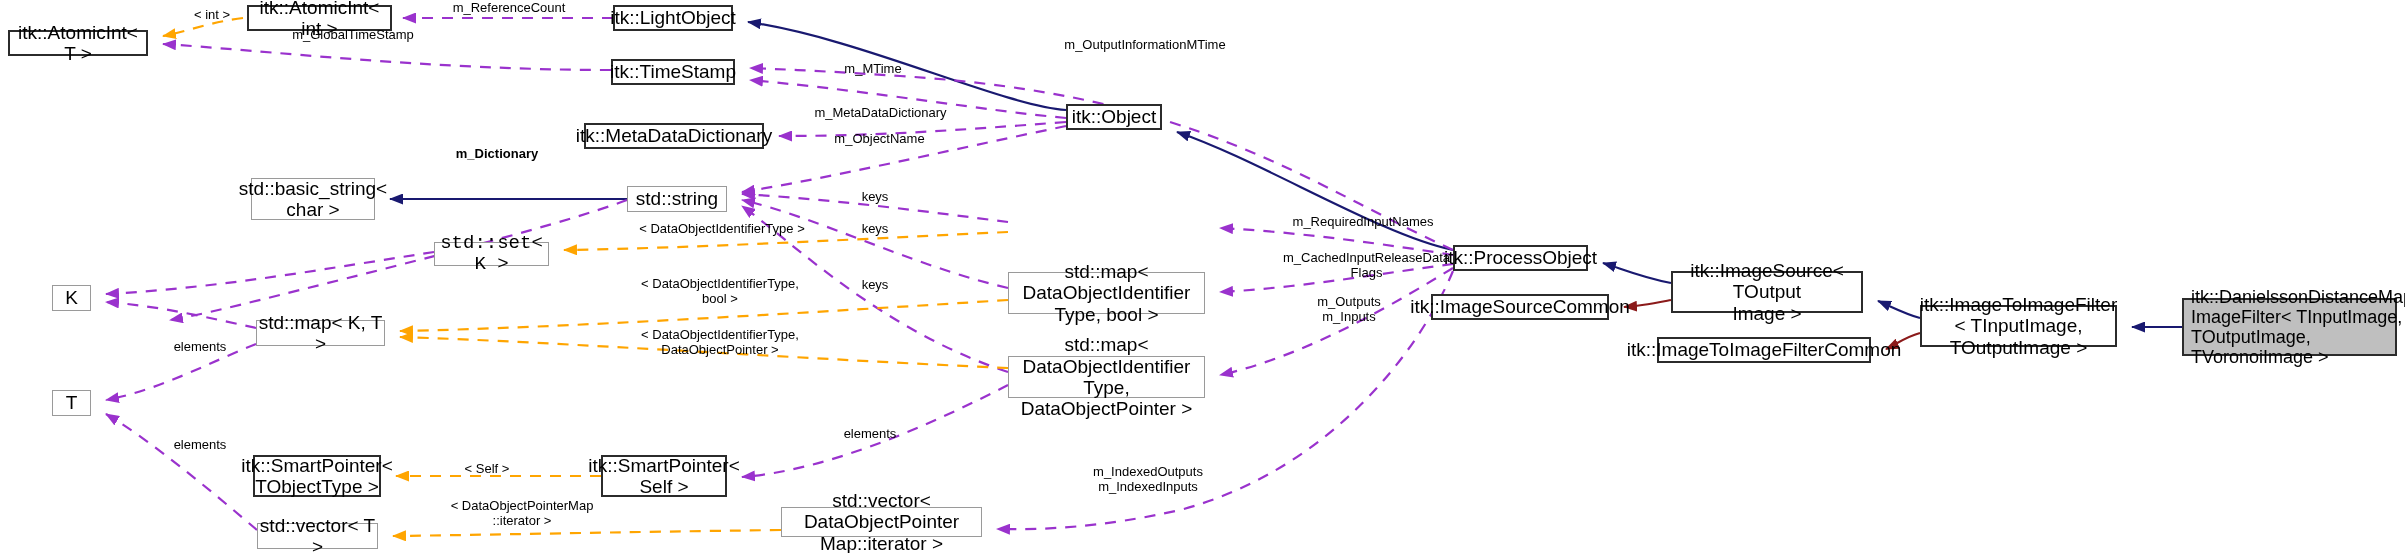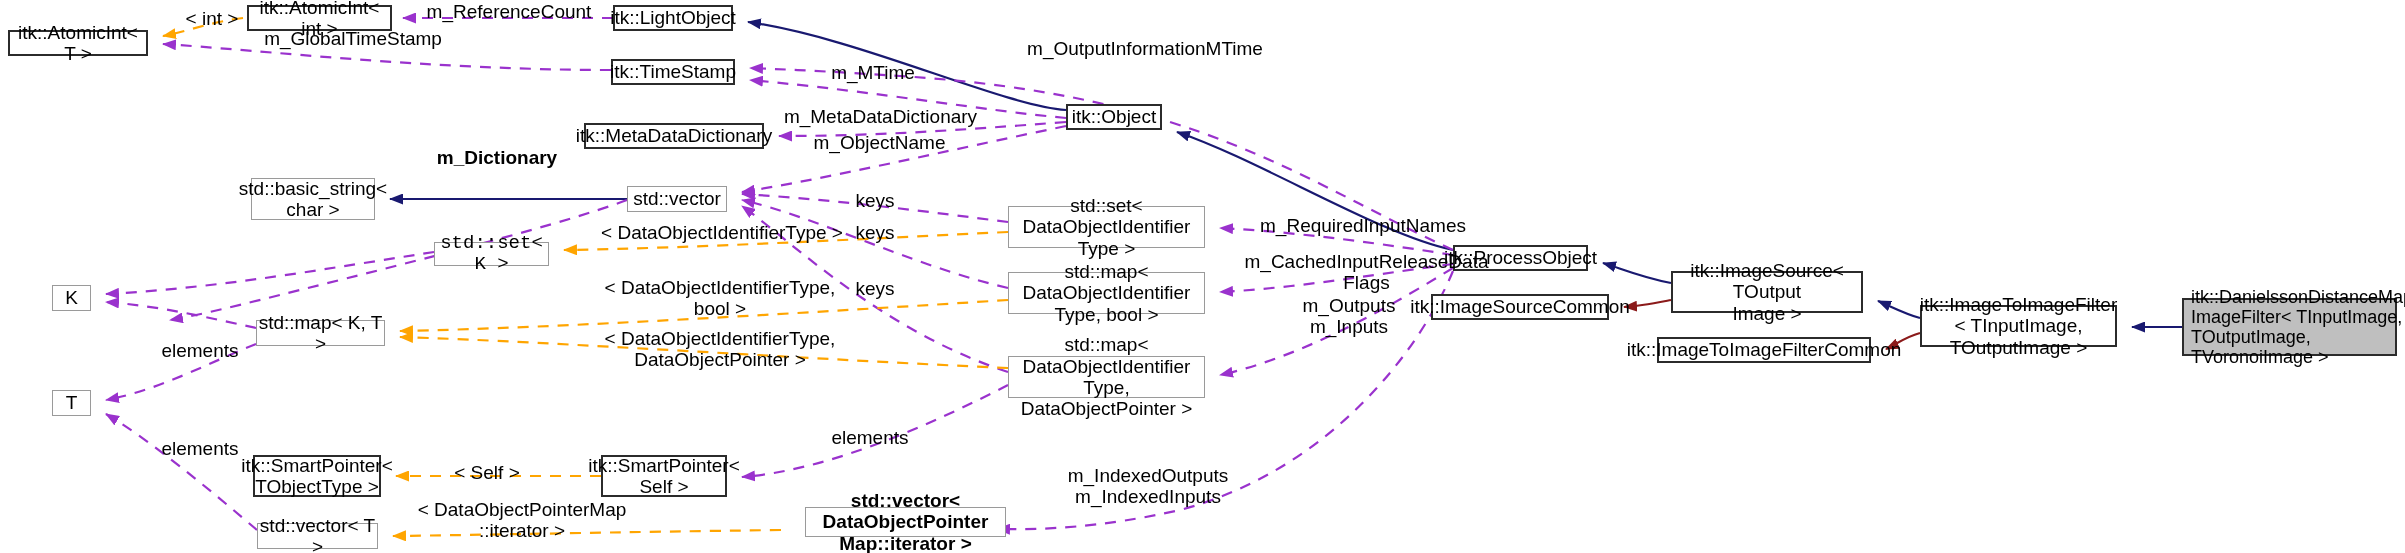--- a/index.html
+++ b/index.html
@@ -23,21 +23,21 @@
   }
   
   .node.thin{border:1.5px solid #9a9a9a;}
   
   .node.thick{border:2.5px solid #2b2b2b;}
   
   .node.focus{border:2.5px solid #2b2b2b;background:#bfbfbf;}
 
   .edge-label{
     position:absolute;
-    font-size:19px;
+    font-size:13px;
     line-height:1.12;
     color:#000000;
     white-space:pre-line;
     text-align:center;
     z-index:4;
     background:transparent;
   }
 </style>
 </head>
 <body>
@@ -140,37 +140,35 @@
   </svg>
 
   <div class="node thick" style="left:8px;top:30px;width:140px;height:26px;">itk::AtomicInt&lt; T &gt;</div>
   <div class="node thick" style="left:247px;top:5px;width:145px;height:26px;">itk::AtomicInt&lt; int &gt;</div>
   <div class="node thick" style="left:613px;top:5px;width:120px;height:26px;">itk::LightObject</div>
   <div class="node thick" style="left:611px;top:59px;width:124px;height:26px;">itk::TimeStamp</div>
   <div class="node thick" style="left:584px;top:123px;width:180px;height:26px;">itk::MetaDataDictionary</div>
   <div class="node thick" style="left:1066px;top:104px;width:96px;height:26px;">itk::Object</div>
   <div class="node thin" style="left:251px;top:178px;width:124px;height:42px;">std::basic_string&lt;
 char &gt;</div>
-  <div class="node thin" style="left:627px;top:186px;width:100px;height:26px;">std::vector</div>
+  <div class="node thin" style="left:627px;top:186px;width:100px;height:26px;">std::string</div>
   <div class="node thin" style="left:434px;top:242px;width:115px;height:24px;font-family:Liberation Mono, monospace;">std::set&lt; K &gt;</div>
-  <div class="node thin" style="left:1008px;top:206px;width:197px;height:42px;">std::set&lt; DataObjectIdentifier
-Type &gt;</div>
   <div class="node thin" style="left:1008px;top:272px;width:197px;height:42px;">std::map&lt; DataObjectIdentifier
 Type, bool &gt;</div>
   <div class="node thin" style="left:1008px;top:356px;width:197px;height:42px;">std::map&lt; DataObjectIdentifier
 Type, DataObjectPointer &gt;</div>
   <div class="node thin" style="left:52px;top:285px;width:39px;height:26px;">K</div>
   <div class="node thin" style="left:52px;top:390px;width:39px;height:26px;">T</div>
   <div class="node thin" style="left:256px;top:320px;width:129px;height:26px;">std::map&lt; K, T &gt;</div>
   <div class="node thick" style="left:253px;top:455px;width:128px;height:42px;">itk::SmartPointer&lt;
 TObjectType &gt;</div>
   <div class="node thick" style="left:601px;top:455px;width:126px;height:42px;">itk::SmartPointer&lt;
 Self &gt;</div>
   <div class="node thin" style="left:257px;top:523px;width:121px;height:26px;">std::vector&lt; T &gt;</div>
-  <div class="node thin" style="left:805px;top:507px;width:201px;height:30px;font-weight:bold;">std::vector&lt; DataObjectPointer
+  <div class="node thin" style="left:781px;top:507px;width:201px;height:30px;">std::vector&lt; DataObjectPointer
 Map::iterator &gt;</div>
   <div class="node thick" style="left:1453px;top:245px;width:135px;height:26px;">itk::ProcessObject</div>
   <div class="node thick" style="left:1431px;top:294px;width:178px;height:26px;">itk::ImageSourceCommon</div>
   <div class="node thick" style="left:1671px;top:271px;width:192px;height:42px;">itk::ImageSource&lt; TOutput
 Image &gt;</div>
   <div class="node thick" style="left:1657px;top:337px;width:214px;height:26px;">itk::ImageToImageFilterCommon</div>
   <div class="node thick" style="left:1920px;top:305px;width:197px;height:42px;">itk::ImageToImageFilter
 &lt; TInputImage, TOutputImage &gt;</div>
   <div class="node focus" style="left:2182px;top:298px;width:215px;height:58px;font-size:18px;text-align:left;justify-content:flex-start;padding-left:7px;">itk::DanielssonDistanceMap
 ImageFilter&lt; TInputImage,

